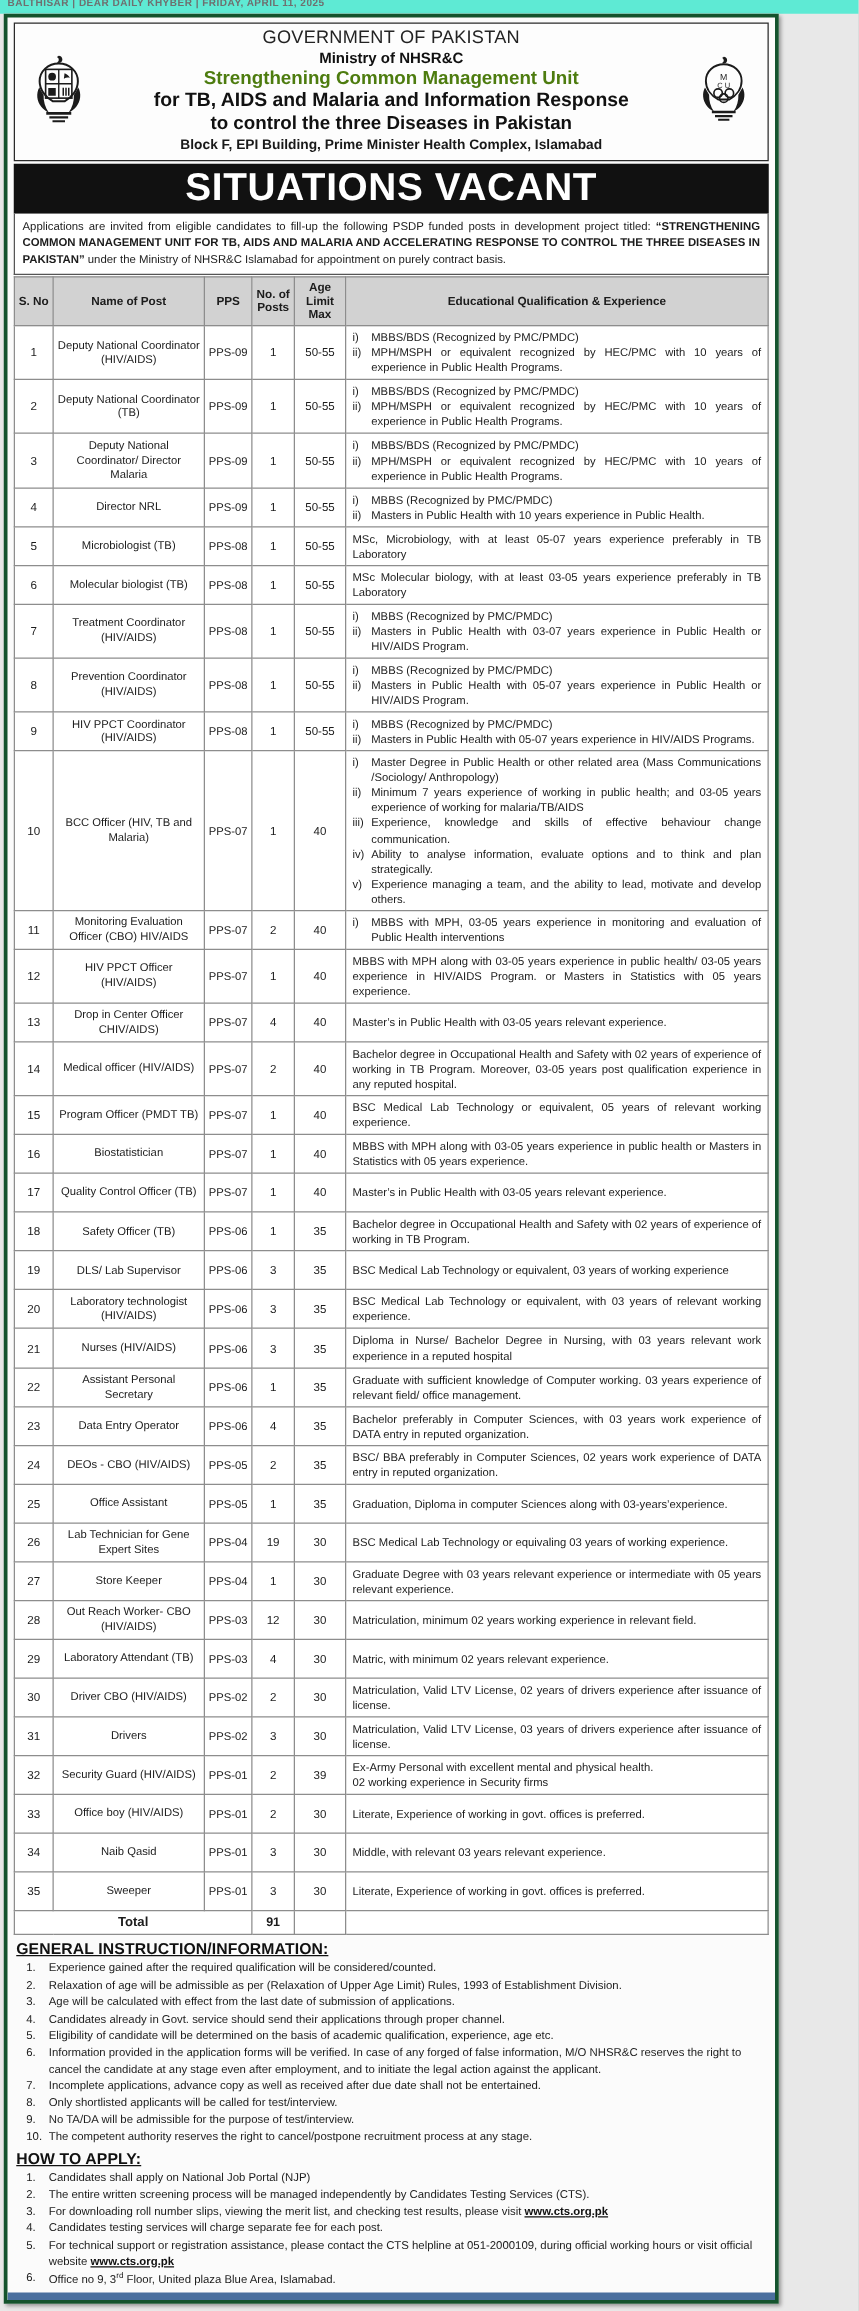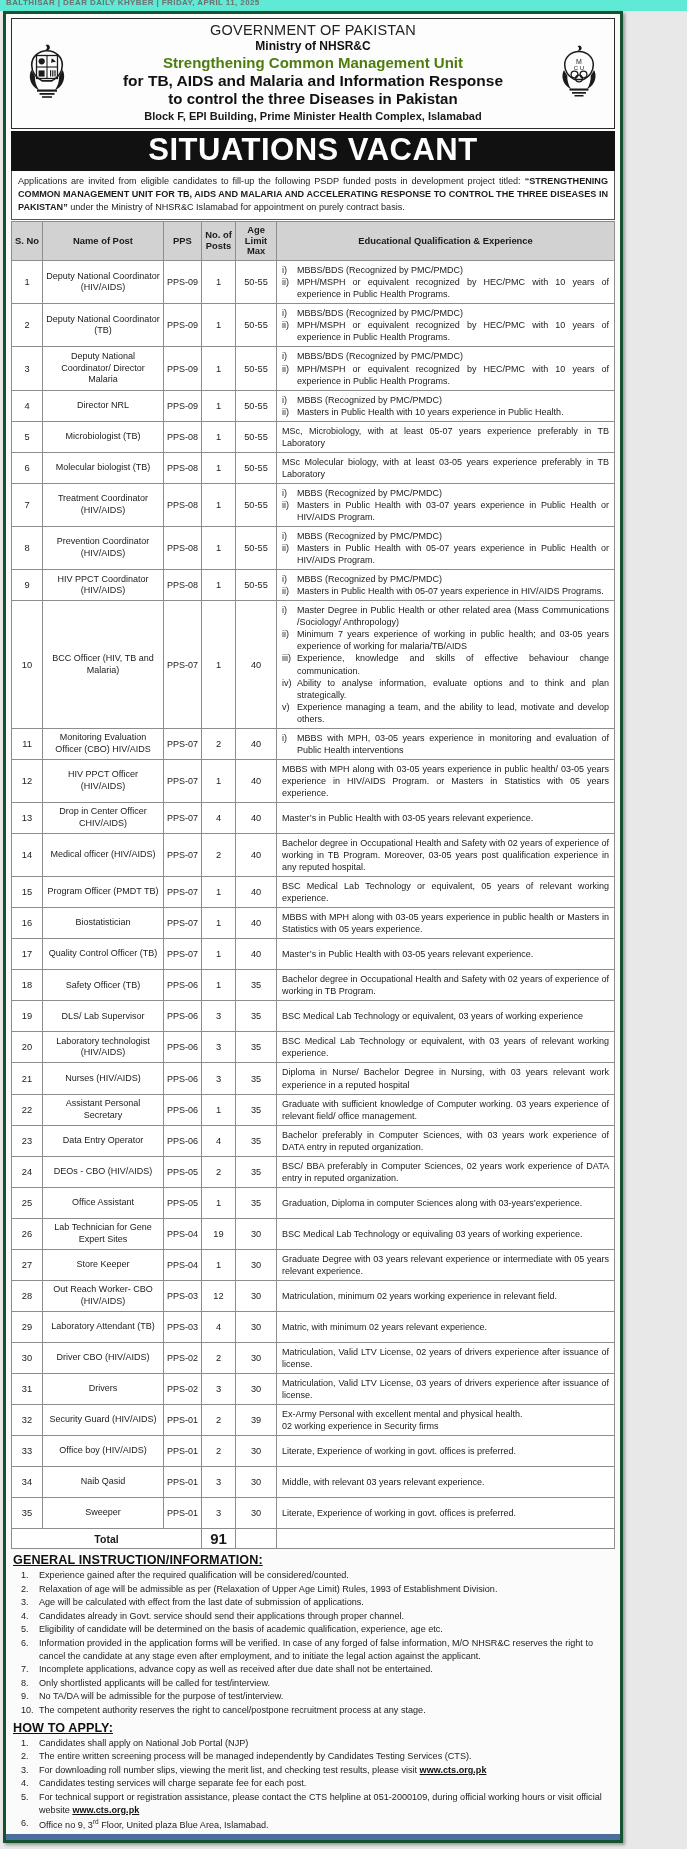--- a/index.html
+++ b/index.html
@@ -68,21 +68,21 @@
   td.c-age{width:38px;text-align:center;font-size:9.2px;padding:2px 0;}
   td.c-edu{text-align:justify;font-size:9px;padding:3px 5px 3px 5px;line-height:1.34;}
   td.c-edu p{margin:0;}
   ul.rom{list-style:none;margin:0;padding:0;}
   ul.rom li{
     position:relative;padding-left:15px;margin:0 0 0 0;text-align:justify;
   }
   ul.rom li .rn{position:absolute;left:0;top:0;width:13px;}
   tr.total td{background:#fff;font-weight:bold;}
   td.total-lbl{text-align:center;font-size:10.5px;font-weight:bold;padding:3px 0;}
-  td.total-val{text-align:center;font-size:15px;font-weight:bold;}
+  td.total-val{text-align:center;font-size:10px;font-weight:bold;}
 
   
   .sec{padding:0 2px;}
   .sec-h{
     font-size:12.6px;font-weight:bold;color:#111;text-decoration:underline;
     margin:4px 0 2px 0;letter-spacing:.1px;
   }
   ol.numlist{margin:0;padding:0;list-style:none;}
   ol.numlist li{
     position:relative;padding-left:26px;font-size:9.1px;line-height:1.43;

